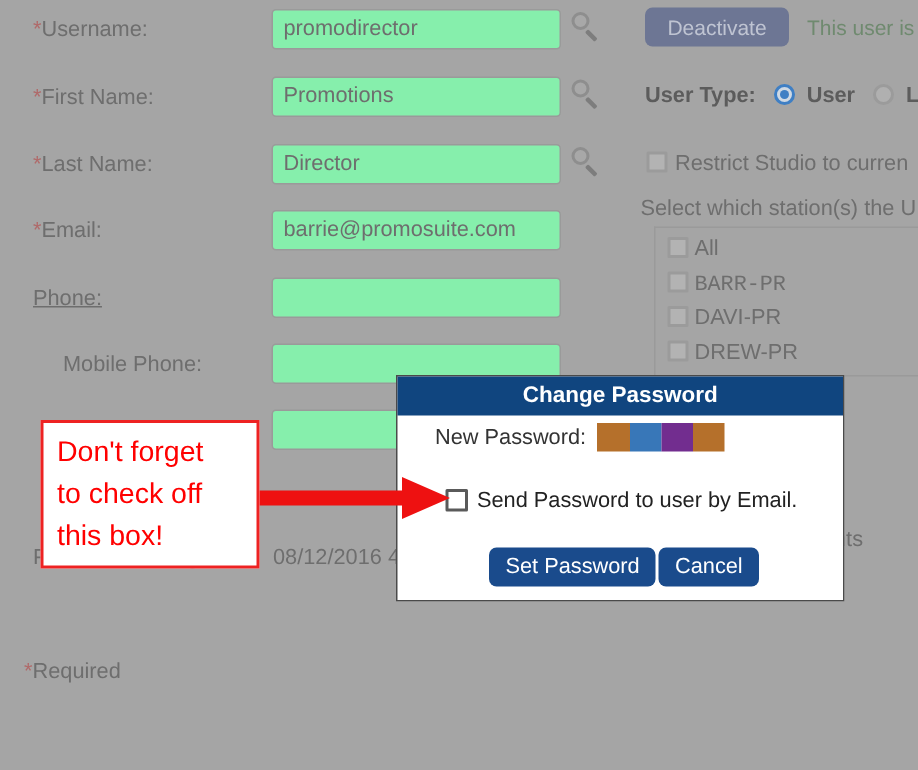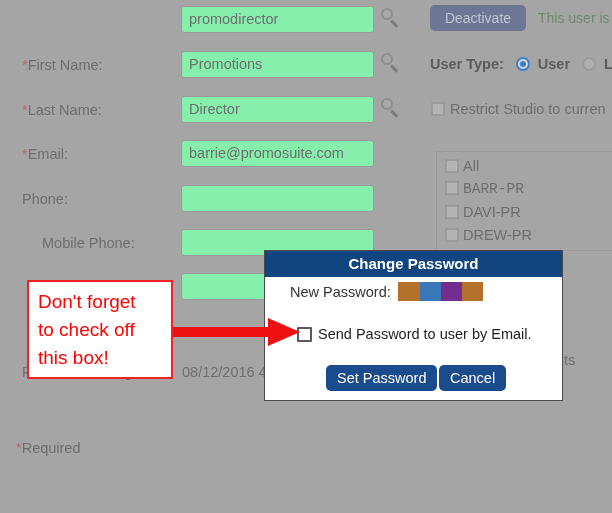--- a/index.html
+++ b/index.html
@@ -270,20 +270,21 @@
     white-space: pre-line;
   }
 </style>
 </head>
 <body>
 
 <div id="screen">
 
   <div class="form-area">
 
+    <div class="lbl" style="left:22px; top:5px;"><span class="star">*</span><span>Username:</span></div>
     <div class="inp" style="left:181px; top:6px; width:193px;">promodirector</div>
     <div class="mag" style="left:381px; top:8px;">
         <div class="glass"></div>
         <div class="handle"></div>
       </div>
 
     <div class="lbl" style="left:22px; top:50px;"><span class="star">*</span><span>First Name:</span></div>
     <div class="inp" style="left:181px; top:51px; width:193px;">Promotions</div>
     <div class="mag" style="left:381px; top:53px;">
         <div class="glass"></div>
@@ -293,21 +294,21 @@
     <div class="lbl" style="left:22px; top:95px;"><span class="star">*</span><span>Last Name:</span></div>
     <div class="inp" style="left:181px; top:96px; width:193px;">Director</div>
     <div class="mag" style="left:381px; top:98px;">
         <div class="glass"></div>
         <div class="handle"></div>
       </div>
 
     <div class="lbl" style="left:22px; top:139px;"><span class="star">*</span><span>Email:</span></div>
     <div class="inp" style="left:181px; top:140px; width:193px;">barrie@promosuite.com</div>
 
-    <div class="lbl" style="left:22px; top:184px;">Phone:</div>
+    <div class="lbl" style="left:22px; top:184px;text-decoration:underline;">Phone:</div>
     <div class="inp" style="left:181px; top:185px; width:193px;"></div>
 
     <div class="lbl" style="left:22px; top:228px;margin-left:20px;">Mobile Phone:</div>
     <div class="inp" style="left:181px; top:229px; width:193px;"></div>
 
     <div class="inp" style="left:181px; top:273px; width:193px;"></div>
 
     <div class="deactivate-btn">Deactivate</div>
     <div class="user-status">This user is</div>
 
@@ -316,20 +317,21 @@
       <span class="radio checked"></span>
       <span class="radio-text">User</span>
       <span class="radio"></span>
       <span class="radio-text">Lo</span>
     </div>
 
     <div class="restrict-row">
       <span class="cbx"></span><span class="restrict-text">Restrict Studio to curren</span>
     </div>
 
+    <div class="select-label">Select which station(s) the U</div>
     <div class="station-box">
       <div class="station-item" style="top:6px;"><span class="cbx"></span><span>All</span></div>
       <div class="station-item" style="top:29px;font-family:Liberation Mono, monospace;"><span class="cbx"></span><span>BARR-PR</span></div>
       <div class="station-item" style="top:52px;"><span class="cbx"></span><span>DAVI-PR</span></div>
       <div class="station-item" style="top:75px;"><span class="cbx"></span><span>DREW-PR</span></div>
     </div>
 
     <div class="right-frag">nts</div>
 
     <div class="pwd-changed-label">Password Changed:</div>

